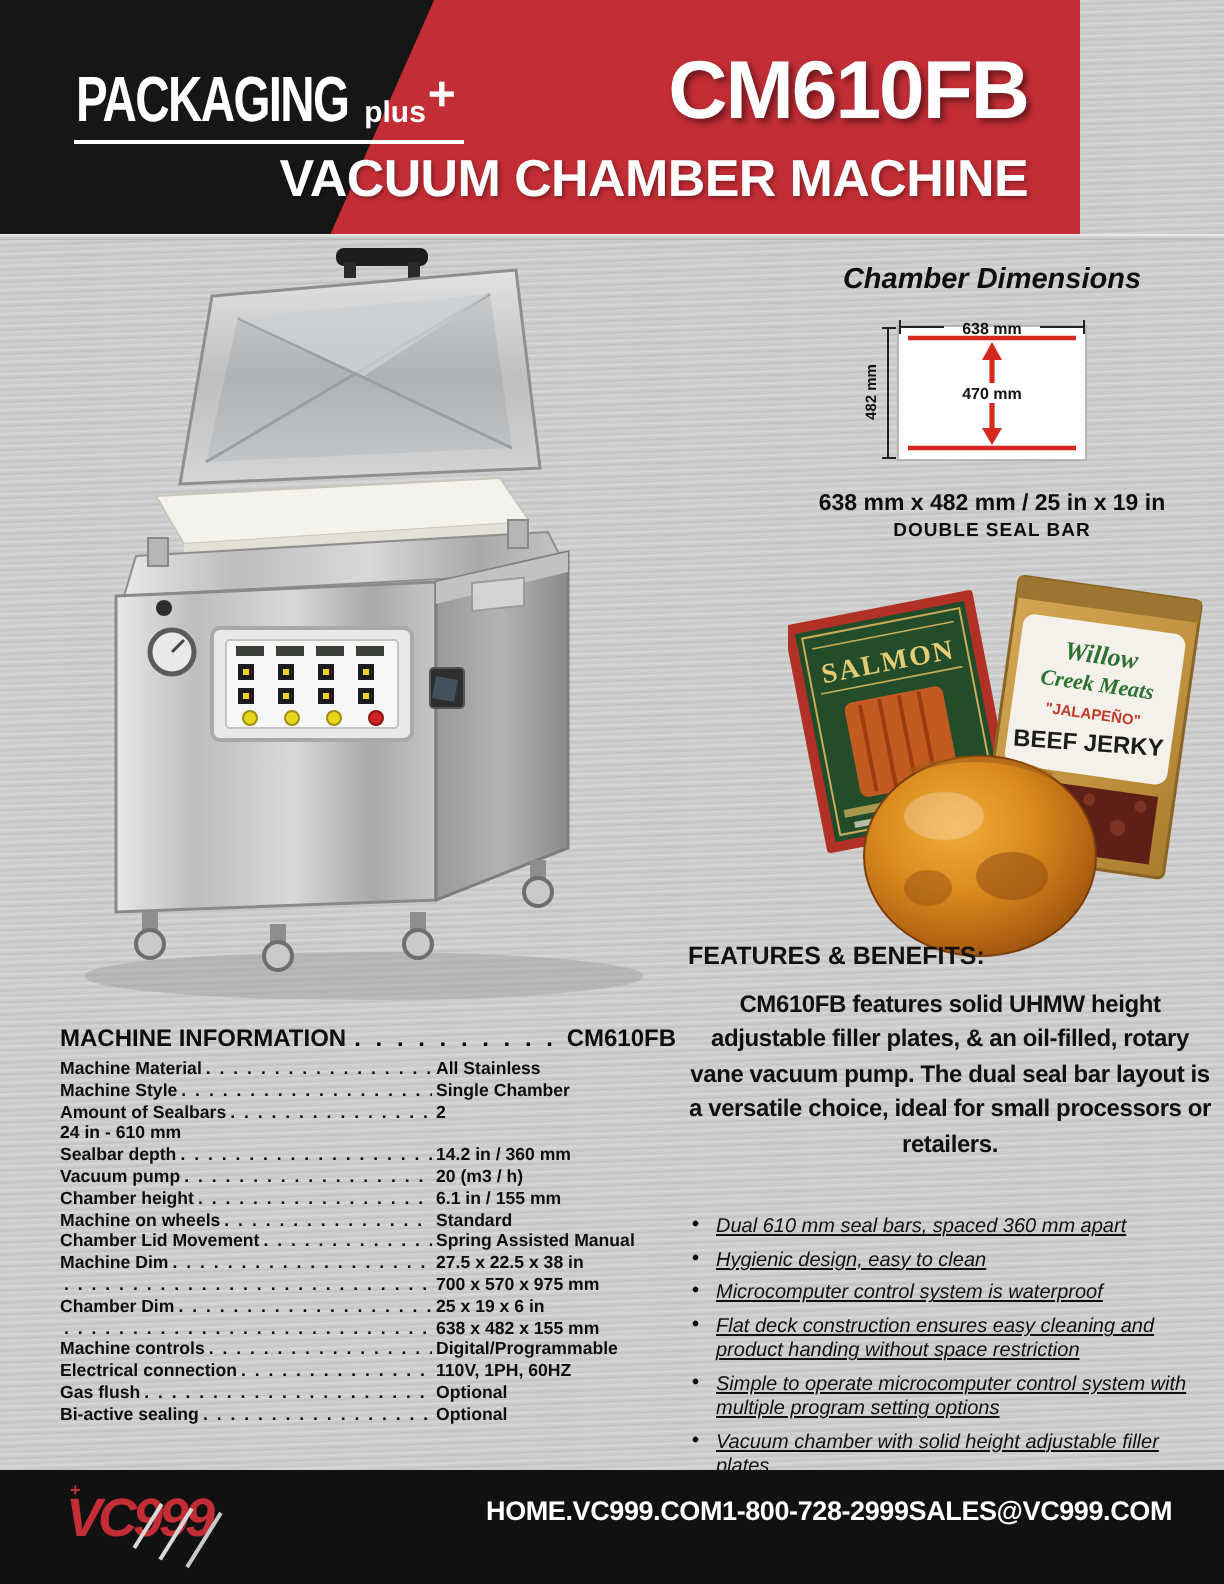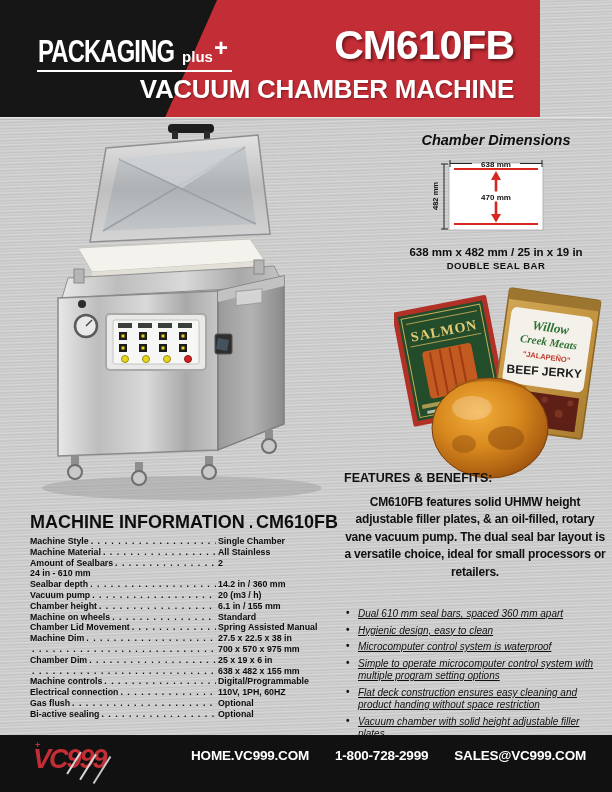--- a/index.html
+++ b/index.html
@@ -39,40 +39,40 @@
   .features{position:absolute;left:344px;top:471px;width:262px;color:#101010;}
   .features-title{font-size:12.5px;font-weight:bold;margin-bottom:9px;}
   .features-intro{font-size:12px;font-weight:bold;line-height:1.45;letter-spacing:-.2px;text-align:center;}
   .features-bullets{margin:27px 0 0 2px;padding:0;list-style:none;}
   .features-bullets li{font-size:10px;font-style:italic;line-height:1.22;
     margin-bottom:4.5px;padding-left:12px;position:relative;text-decoration:underline;}
   .features-bullets li::before{content:"\2022";position:absolute;left:0;top:-1px;font-weight:bold;font-style:normal;}
 
   
   .spec-table{position:absolute;left:30px;top:512px;width:308px;color:#0d0d0d;}
-  .spec-header{display:flex;align-items:flex-start;font-size:18px;font-weight:bold;margin-bottom:3px;}
+  .spec-header{display:flex;align-items:flex-start;font-size:12px;font-weight:bold;margin-bottom:3px;}
   .spec-header .dots{flex:1;overflow:hidden;white-space:nowrap;margin:0 4px;}
   .spec-header .dots::after{content:" .  .  .  .  .  .  .  .  .  .  .  .  .  .  .  .  .  .  .  . ";letter-spacing:2px;}
   .spec-row{display:flex;align-items:baseline;font-size:8.8px;font-weight:bold;line-height:10.8px;}
   .spec-lead{display:flex;width:188px;overflow:hidden;align-items:baseline;}
   .spec-label{white-space:nowrap;}
   .spec-dots{flex:1;overflow:hidden;white-space:nowrap;margin:0 2px;}
   .spec-dots::after{content:". . . . . . . . . . . . . . . . . . . . . . . . . . . . . . . . . . . . . . . . . . . . . . . . ";letter-spacing:1px;}
   .spec-value{white-space:nowrap;}
 
   
   .footer{position:absolute;left:0;top:735px;width:612px;height:57px;background:#111;}
   .vc999{position:absolute;left:33px;top:9px;width:90px;height:38px;}
   .vc999 .txt{font-size:27px;font-weight:bold;font-style:italic;color:#c32d35;letter-spacing:-2px;}
   .vc999 .plusmark{position:absolute;left:2px;top:-4px;font-size:9px;color:#c32d35;font-style:normal;font-weight:bold;}
   .vc999 .slash{position:absolute;width:2px;height:26px;background:#d8d8d8;transform:rotate(32deg);}
   .vc999 .s1{left:40px;top:6px;}
   .vc999 .s2{left:54px;top:8px;height:30px;}
   .vc999 .s3{left:68px;top:10px;height:32px;background:#c9c9c9;}
-  .footer-links{position:absolute;right:26px;top:13px;display:flex;gap:26px;
+  .footer-links{position:absolute;right:26px;top:13px;display:flex;
     color:#fff;font-size:13.5px;font-weight:bold;letter-spacing:-.2px;}
   .footer-links span{cursor:pointer;}
 
   
   .machine-wrap{position:absolute;left:22px;top:118px;width:312px;height:388px;}
   .products-wrap{position:absolute;left:394px;top:286px;width:218px;height:198px;}
 </style>
 </head>
 <body>
 
@@ -293,46 +293,46 @@
     </svg>
   </div>
 
   <div class="features">
     <div class="features-title">FEATURES &amp; BENEFITS:</div>
     <div class="features-intro">CM610FB features solid UHMW height adjustable filler plates, &amp; an oil-filled, rotary vane vacuum pump. The dual seal bar layout is a versatile choice, ideal for small processors or retailers.</div>
     <ul class="features-bullets">
       <li>Dual 610 mm seal bars, spaced 360 mm apart</li>
       <li>Hygienic design, easy to clean</li>
       <li>Microcomputer control system is waterproof</li>
+      <li>Flat deck construction ensures easy cleaning and product handing without space restriction</li>
       <li>Simple to operate microcomputer control system with multiple program setting options</li>
-      <li>Flat deck construction ensures easy cleaning and product handing without space restriction</li>
       <li>Vacuum chamber with solid height adjustable filler plates</li>
       <li>Ideal for applications to production factories, research departments and laboratories</li>
     </ul>
   </div>
 
   <div class="spec-table">
     <div class="spec-header">
       <span>MACHINE INFORMATION</span>
       <span class="dots"></span>
       <span>CM610FB</span>
     </div>
     <div class="spec-row">
         <span class="spec-lead">
+          <span class="spec-label">Machine Material</span>
+          <span class="spec-dots"></span>
+        </span>
+        <span class="spec-value">All Stainless</span>
+      </div>
+    <div class="spec-row">
+        <span class="spec-lead">
           <span class="spec-label">Machine Style</span>
           <span class="spec-dots"></span>
         </span>
         <span class="spec-value">Single Chamber</span>
-      </div>
-    <div class="spec-row">
-        <span class="spec-lead">
-          <span class="spec-label">Machine Material</span>
-          <span class="spec-dots"></span>
-        </span>
-        <span class="spec-value">All Stainless</span>
       </div>
     <div class="spec-row">
         <span class="spec-lead">
           <span class="spec-label">Amount of Sealbars</span>
           <span class="spec-dots"></span>
         </span>
         <span class="spec-value">2</span>
       </div>
     <div class="spec-row">
         <span class="spec-value">24 in - 610 mm</span>

